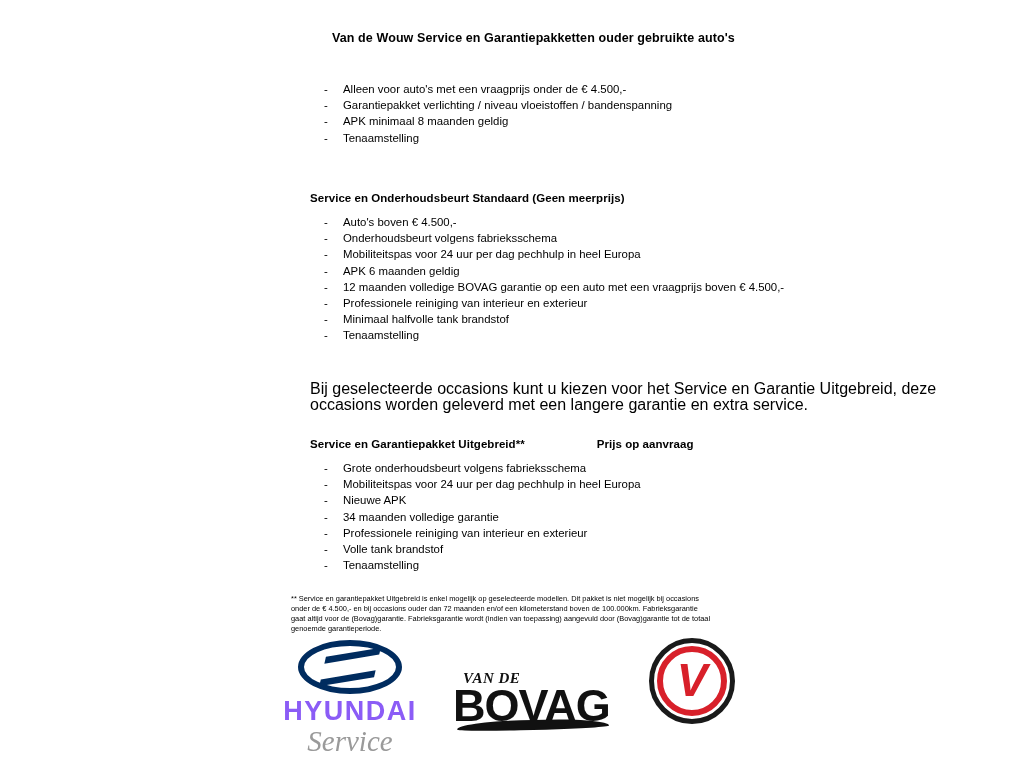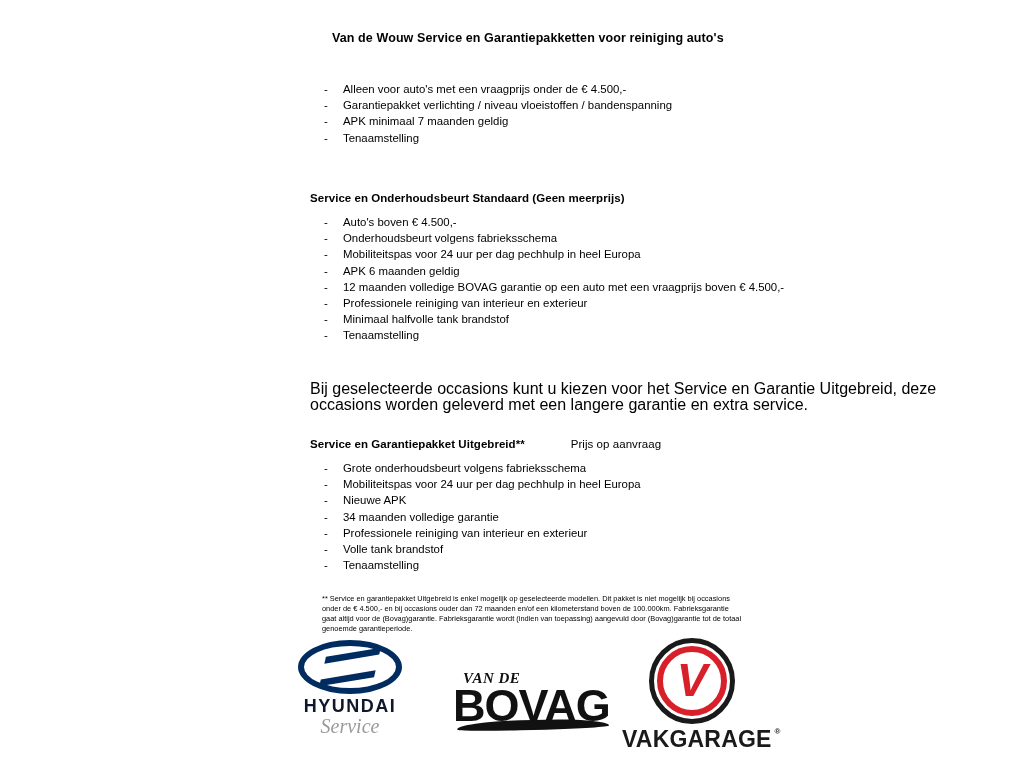--- a/index.html
+++ b/index.html
@@ -34,22 +34,22 @@
     width: 640px;
   }
   .section-head {
     font-size: 11.5px;
     font-weight: bold;
     margin: 0 0 10px 0;
     letter-spacing: 0.05px;
   }
   .section-head .price-note {
     display: inline-block;
-    margin-left: 46px;
-    font-weight: normal;
+    margin-left: 72px;
+    font-weight: bold;
   }
   ul.dash-list {
     list-style: none;
     margin: 0;
     padding: 0;
   }
   ul.dash-list li {
     position: relative;
     padding-left: 33px;
     font-size: 11.4px;
@@ -63,21 +63,21 @@
   }
   .para {
     position: absolute;
     left: 310px;
     width: 640px;
     font-size: 16px;
     line-height: 16.4px;
   }
   .footnote {
     position: absolute;
-    left: 322px;
+    left: 291px;
     top: 594px;
     width: 420px;
     font-size: 7.4px;
     line-height: 10.1px;
     color: #000;
   }
   
   .logos {
     position: absolute;
     left: 270px;
@@ -116,29 +116,29 @@
     height: 30px;
     border-top: 7px solid #002c5f;
     border-bottom: 7px solid #002c5f;
     transform: skewX(-22deg) rotate(-10deg);
     box-sizing: border-box;
     background: transparent;
   }
   .hyundai .wordmark {
     font-family: "Liberation Sans", sans-serif;
     font-weight: bold;
-    font-size: 18px;
+    font-size: 27px;
     letter-spacing: 1.5px;
-    color: #0f172a;
+    color: #8b5cf6;
     margin-top: 2px;
   }
   .hyundai .service {
     font-family: "Liberation Serif", serif;
     font-style: italic;
-    font-size: 20px;
+    font-size: 29px;
     color: #9a9a9a;
     margin-top: -2px;
   }
   
   .wouw {
     position: absolute;
     left: 183px;
     top: 34px;
     width: 170px;
     height: 62px;
@@ -225,27 +225,27 @@
     right: -9px;
     top: 1px;
     font-size: 8px;
   }
 </style>
 </head>
 <body>
 
 <div class="page">
 
-  <div class="doc-title">Van de Wouw Service en Garantiepakketten voor reiniging auto's</div>
+  <div class="doc-title">Van de Wouw Service en Garantiepakketten ouder gebruikte auto's</div>
 
   <div class="section" style="top:81px;">
     <ul class="dash-list">
       <li><span class="dash">-</span><span>Alleen voor auto's met een vraagprijs onder de € 4.500,-</span></li>
       <li><span class="dash">-</span><span>Garantiepakket verlichting / niveau vloeistoffen / bandenspanning</span></li>
-      <li><span class="dash">-</span><span>APK minimaal 7 maanden geldig</span></li>
+      <li><span class="dash">-</span><span>APK minimaal 8 maanden geldig</span></li>
       <li><span class="dash">-</span><span>Tenaamstelling</span></li>
     </ul>
   </div>
 
   <div class="section" style="top:192px;">
     <div class="section-head">Service en Onderhoudsbeurt Standaard  (Geen meerprijs)</div>
     <ul class="dash-list">
       <li><span class="dash">-</span><span>Auto's boven € 4.500,-</span></li>
       <li><span class="dash">-</span><span>Onderhoudsbeurt volgens fabrieksschema</span></li>
       <li><span class="dash">-</span><span>Mobiliteitspas voor 24 uur per dag pechhulp in heel Europa</span></li>
@@ -290,20 +290,17 @@
     <div class="wouw">
       <div class="vande">VAN DE</div>
       <div class="wouwtext">BOVAG</div>
       <div class="swoosh"></div>
     </div>
 
     <div class="vakgarage">
       <div class="circle">
         <div class="v">V</div>
       </div>
-      <div class="vgname">
-        <span>VAKGARAGE</span><span class="reg">®</span>
-      </div>
     </div>
 
   </div>
 
 </div>
 
 </body></html>

